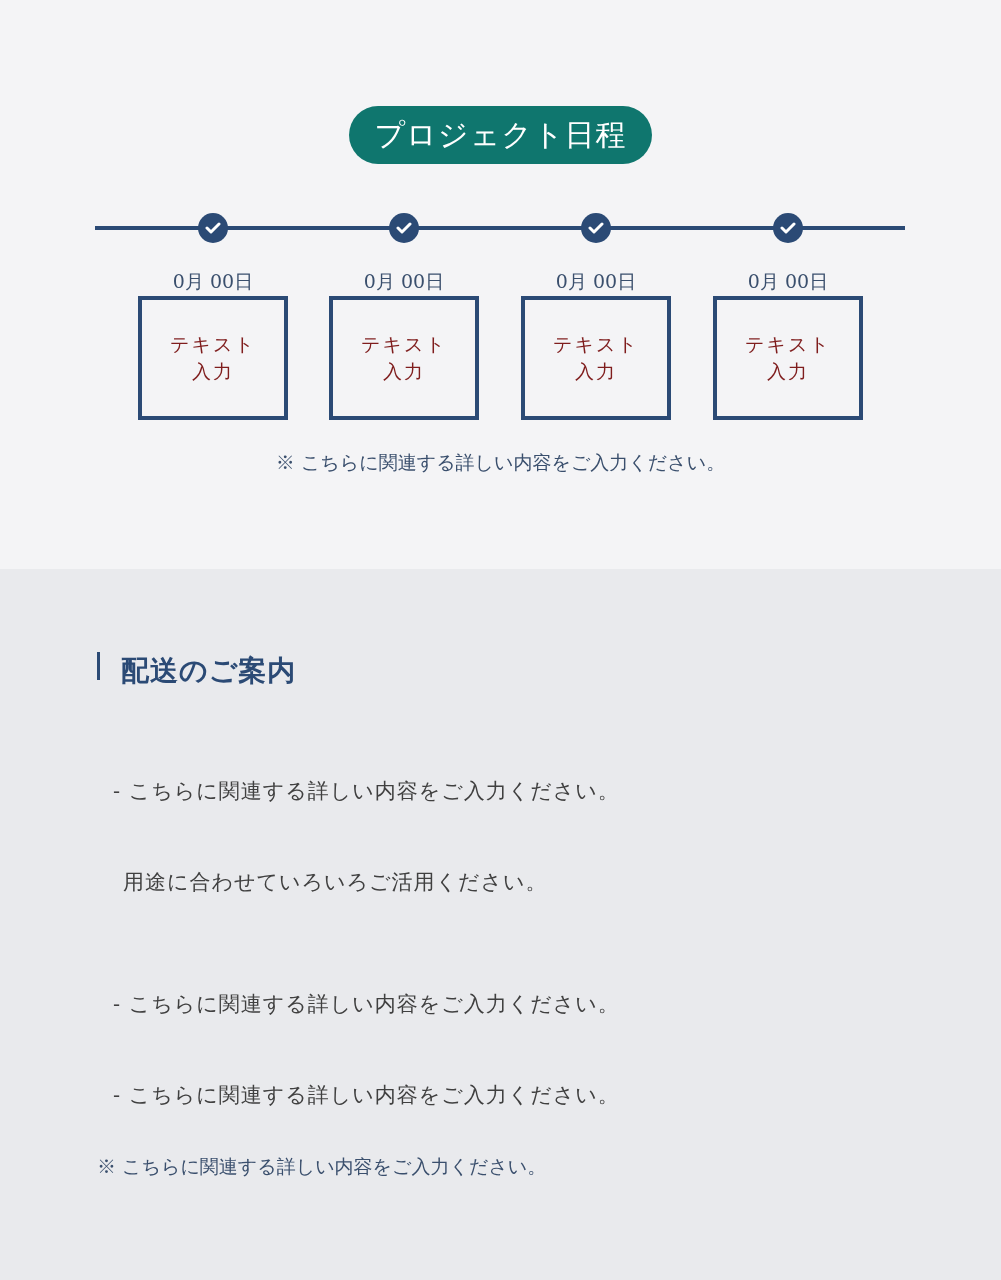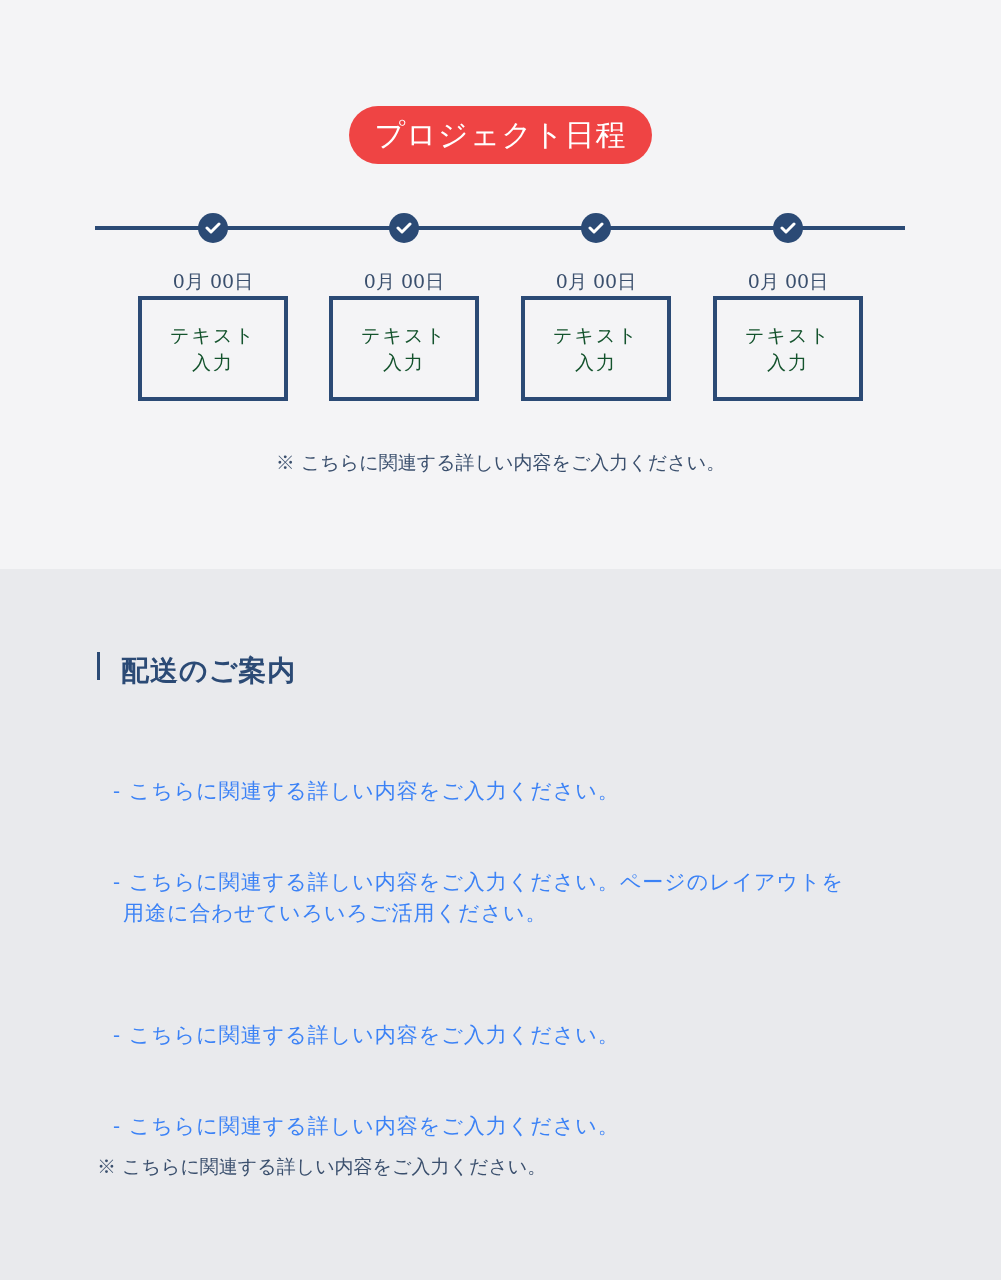--- a/index.html
+++ b/index.html
@@ -19,21 +19,21 @@
     .section-bottom {
       position: absolute;
       left: 0; top: 569px;
       width: 1001px; height: 711px;
       background: #e9eaed;
     }
     .title-pill {
       position: absolute;
       left: 349px; top: 106px;
       width: 303px; height: 58px;
-      background: #ef4444;
+      background: #0f766e;
       border-radius: 29px;
       color: #ffffff;
       font-size: 30px;
       line-height: 58px;
       text-align: center;
       letter-spacing: 1px;
     }
     .timeline-line {
       position: absolute;
       left: 95px; top: 226px;
@@ -57,27 +57,27 @@
       position: absolute;
       left: 0; top: 56px;
       width: 150px;
       text-align: center;
       font-size: 19px;
       color: #3a4f6d;
     }
     .step-box {
       position: absolute;
       left: 0; top: 83px;
-      width: 150px; height: 105px;
+      width: 150px; height: 124px;
       border: 4px solid #2b4a75;
       display: flex; align-items: center; justify-content: center;
       text-align: center;
       font-size: 19px;
       line-height: 27px;
-      color: #14532d;
+      color: #7f1d1d;
       letter-spacing: 2px;
       white-space: pre-line;
     }
     .top-note {
       position: absolute;
       left: 0; top: 450px;
       width: 1001px;
       text-align: center;
       font-size: 19px;
       color: #3a4f6d;
@@ -101,21 +101,21 @@
     }
     .list {
       position: absolute;
       left: 97px; top: 745px;
       width: 860px;
       list-style: none;
     }
     .list-item {
       font-size: 21px;
       line-height: 31px;
-      color: #3b82f6;
+      color: #404040;
       margin-bottom: 29px;
       padding-left: 16px;
       text-indent: -16px;
       letter-spacing: 1px;
       white-space: pre-line;
     }
     .list-item .line2 { display: block; padding-left: 10px; text-indent: 0; }
     .bottom-note {
       position: absolute;
       left: 97px; top: 1154px;
@@ -183,21 +183,20 @@
 <div class="heading">
   <div class="heading-bar"></div>
   <div class="heading-text">配送のご案内</div>
 </div>
 
 <ul class="list">
   <li class="list-item">
     <span>- こちらに関連する詳しい内容をご入力ください。</span>
   </li>
   <li class="list-item">
-    <span>- こちらに関連する詳しい内容をご入力ください。ページのレイアウトを</span>
     <span class="line2">用途に合わせていろいろご活用ください。</span>
   </li>
   <li class="list-item">
     <span>- こちらに関連する詳しい内容をご入力ください。</span>
   </li>
   <li class="list-item">
     <span>- こちらに関連する詳しい内容をご入力ください。</span>
   </li>
 </ul>
 

